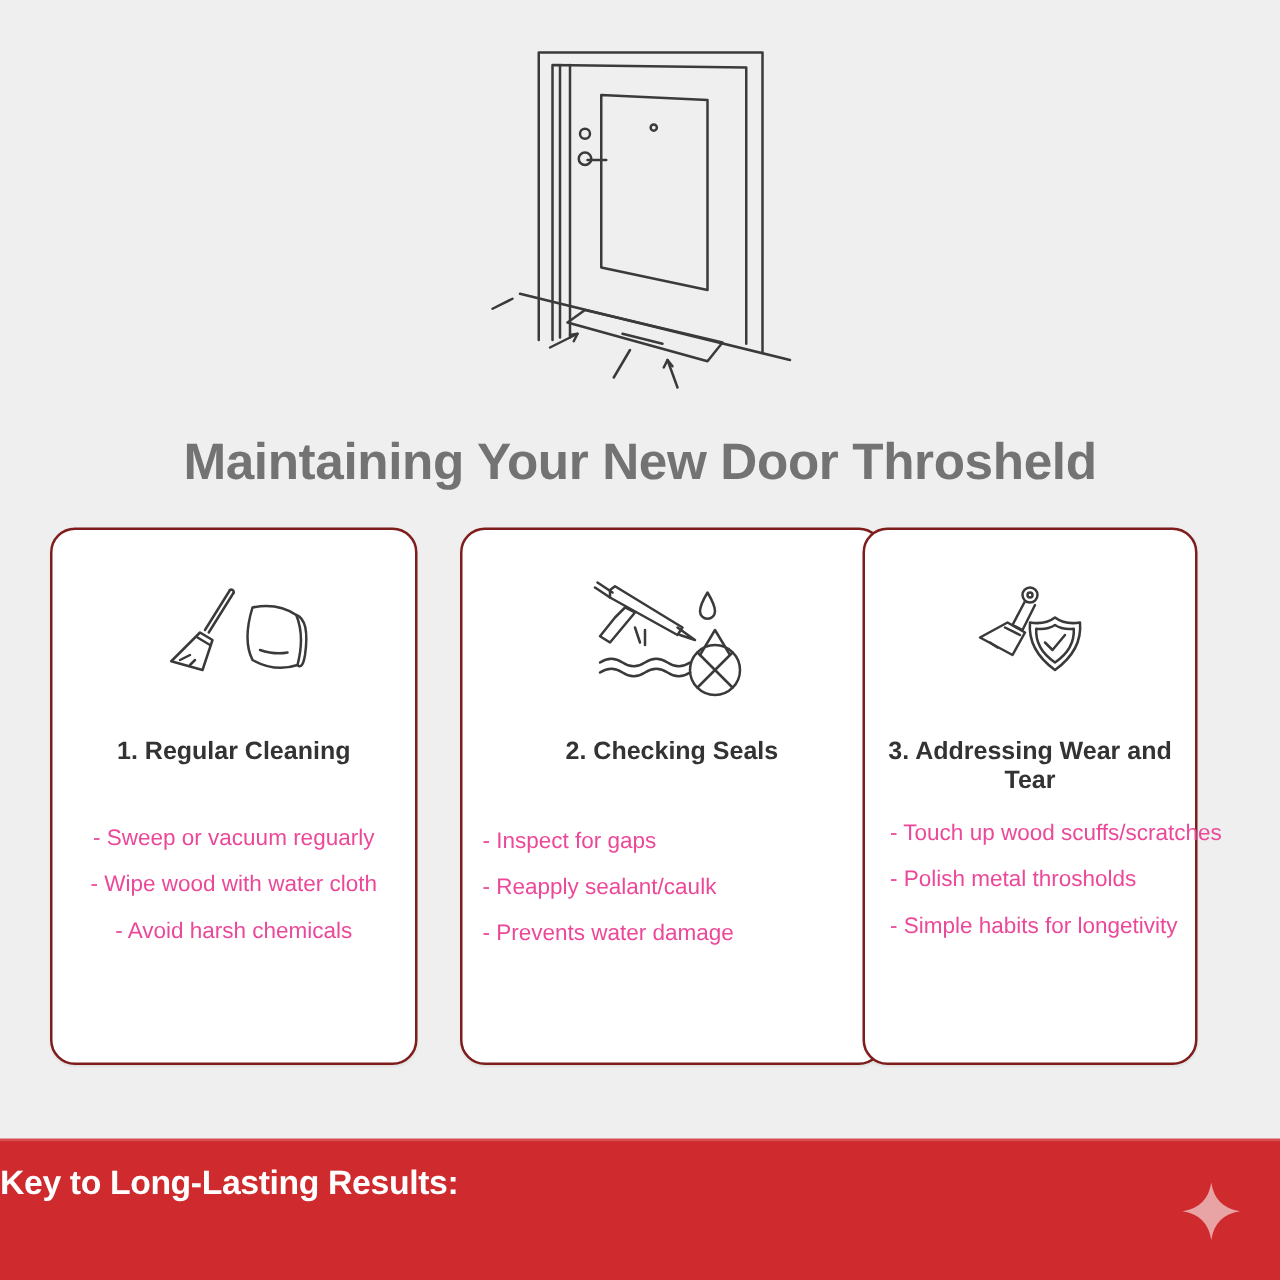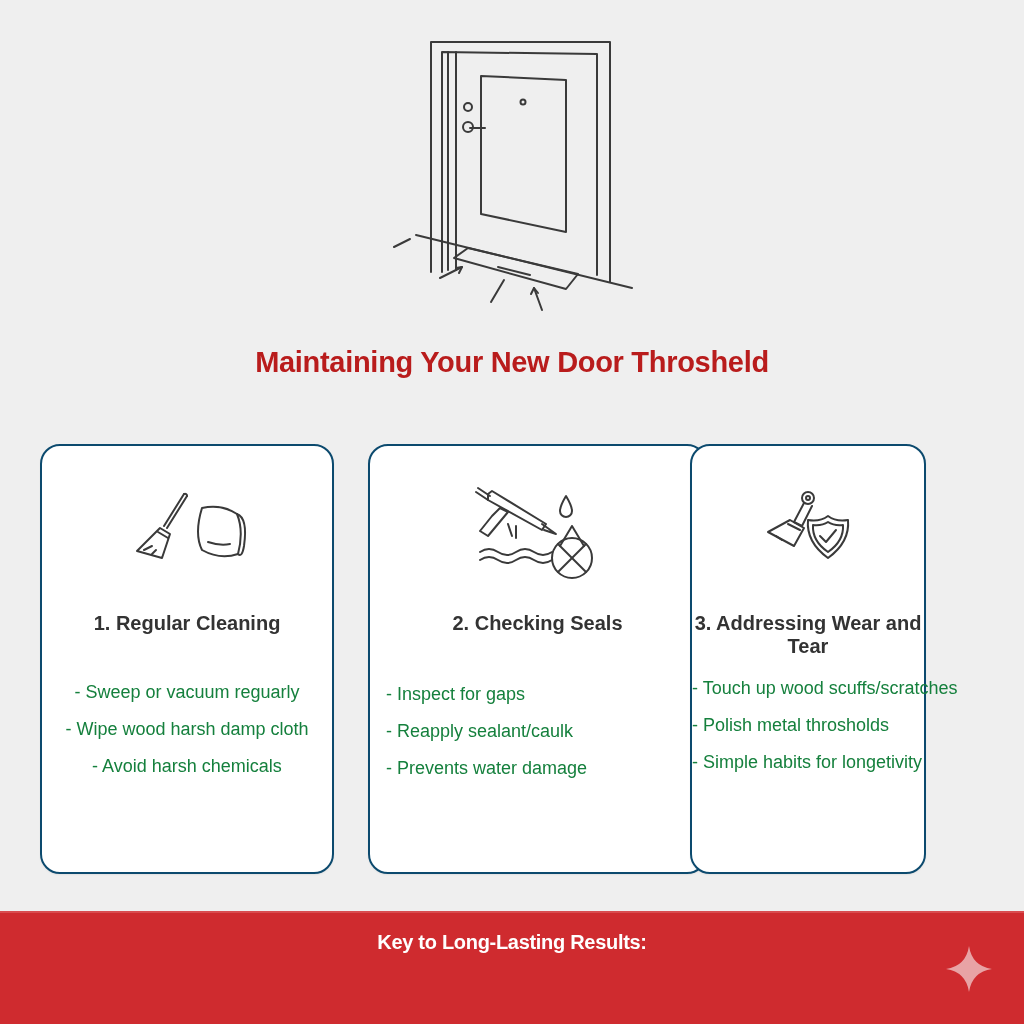--- a/index.html
+++ b/index.html
@@ -6,53 +6,53 @@
     body {
       width: 1024px; height: 1024px; overflow: hidden;
       background: #efefef;
       font-family: "Liberation Sans", "DejaVu Sans", sans-serif;
       color: #333333;
       position: relative;
     }
     .hero { position: absolute; left: 380px; top: 30px; width: 270px; height: 290px; }
     .title {
       position: absolute; left: 0; top: 346px; width: 1024px; text-align: center;
-      font-size: 29px; font-weight: bold; color: #b91c1c; letter-spacing: -0.3px;
+      font-size: 41px; font-weight: bold; color: #737373; letter-spacing: -0.3px;
       font-family: "Liberation Sans", "DejaVu Sans", sans-serif;
     }
     .card {
-      position: absolute; top: 444px; height: 430px;
-      background: #ffffff; border: 2px solid #0c4a6e; border-radius: 20px;
+      position: absolute; top: 422px; height: 430px;
+      background: #ffffff; border: 2px solid #7f1d1d; border-radius: 20px;
       box-shadow: 0 1px 2px rgba(0,0,0,0.06);
       box-sizing: border-box;
     }
     .card1 { left: 40px; width: 294px; }
     .card2 { left: 368px; width: 339px; }
-    .card3 { left: 690px; width: 236px; }
+    .card3 { left: 690px; width: 268px; }
     .card-icon { position: absolute; left: 0; width: 100%; top: 40px; height: 100px; }
     .card-icon svg { display: block; margin: 0 auto; }
     .card-title {
       position: absolute; top: 166px; left: 0; width: 100%; text-align: center;
       font-size: 20px; font-weight: bold; color: #333333;
     }
     .card-list { position: absolute; top: 228px; left: 0; width: 100%; }
     .card-item {
-      font-size: 18px; color: #15803d; line-height: 37px; white-space: nowrap;
+      font-size: 18px; color: #ec4899; line-height: 37px; white-space: nowrap;
     }
     .card1 .card-item { text-align: center; }
     .card2 .card-list { padding-left: 16px; top: 230px; }
-    .card3 .card-list { top: 224px; }
+    .card3 .card-list { padding-left: 20px; top: 224px; }
     .card2 .card-item.cont { padding-left: 84px; }
     .footer {
       position: absolute; left: 0; top: 911px; width: 1024px; height: 113px;
       background: #cf2b2f; border-top: 2px solid #d94c4f;
     }
     .footer-line {
-      position: absolute; left: 0; width: 1024px; text-align: center;
-      color: #ffffff; font-weight: bold; font-size: 20px; letter-spacing: -0.3px;
+      position: absolute; left: 0; width: 1024px; text-align: left;
+      color: #ffffff; font-weight: bold; font-size: 27px; letter-spacing: -0.3px;
     }
     .footer-line1 { top: 18px; }
     .footer-line2 { top: 58px; }
     .sparkle { position: absolute; left: 944px; top: 944px; width: 50px; height: 50px; }
   </style>
 </head>
 <body>
 
 <div class="hero">
   <svg width="270" height="290" viewBox="0 0 270 290" fill="none" stroke="#3a3a3a" stroke-width="2" stroke-linejoin="round" stroke-linecap="round">
@@ -102,21 +102,21 @@
       <g>
         <path d="M80 22 Q100 18 115 28 Q122 45 116 68 Q98 74 80 64 Q72 48 80 22 Z"></path>
         <path d="M115 28 Q126 32 122 60 Q120 72 116 68"></path>
         <path d="M86 56 Q98 60 108 58"></path>
       </g>
     </svg>
   </div>
   <div class="card-title">1. Regular Cleaning</div>
   <div class="card-list">
     <div class="card-item">- Sweep or vacuum reguarly</div>
-    <div class="card-item">- Wipe wood harsh damp cloth</div>
+    <div class="card-item">- Wipe wood with water cloth</div>
     <div class="card-item">- Avoid harsh chemicals</div>
   </div>
 </div>
 
 <div class="card card2">
   <div class="card-icon">
     <svg width="140" height="100" viewBox="0 0 140 100" fill="none" stroke="#3a3a3a" stroke-width="2" stroke-linejoin="round" stroke-linecap="round">
       <g>
         <line x1="10" y1="2" x2="22" y2="10"></line>
         <line x1="8" y1="6" x2="20" y2="14"></line>

